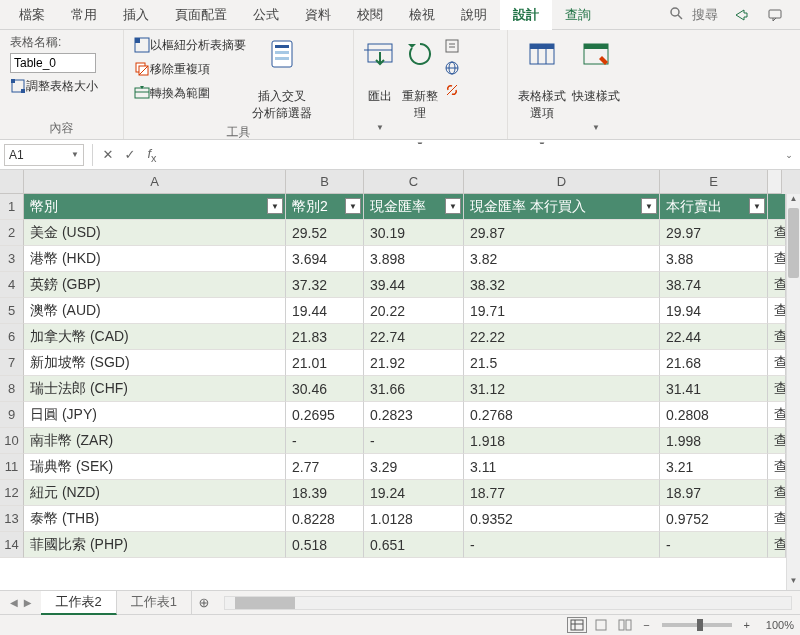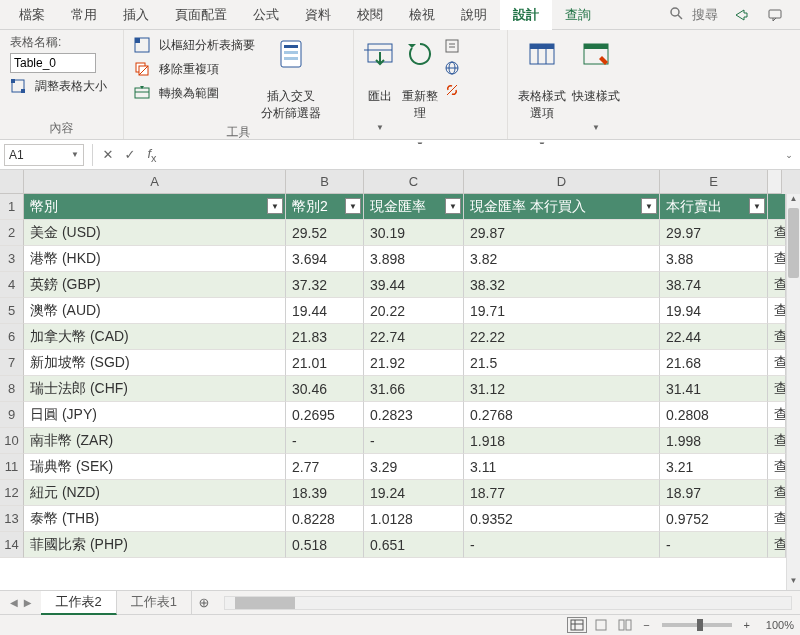--- a/index.html
+++ b/index.html
@@ -13,21 +13,21 @@
   .ribbon-right { margin-left: auto; display: flex; gap: 12px; padding-right: 8px; }
   .search-box { display: flex; align-items: center; gap: 9px; color: #777; }
   .icon-btn { width: 22px; height: 22px; display: flex; align-items: center; justify-content: center; cursor: pointer; }
 
   
   .ribbon-body { height: 110px; background: #f3f2f1; display: flex; border-bottom: 1px solid #d4d4d4; }
   .ribbon-group { border-right: 1px solid #e1dfdd; padding: 4px 10px 2px 10px; display: flex; flex-direction: column; }
   .ribbon-group-content { flex: 1; display: flex; align-items: flex-start; gap: 6px; }
   .ribbon-group-label { text-align: center; font-size: 12px; color: #666; padding-top: 2px; }
   .rg-col { display: flex; flex-direction: column; gap: 2px; font-size: 12px; }
-  .rg-row { display: flex; align-items: center; gap: 9px; cursor: pointer; height: 22px; white-space: nowrap; }
+  .rg-row { display: flex; align-items: center; gap: 0; cursor: pointer; height: 22px; white-space: nowrap; }
   .rg-big { display: flex; flex-direction: column; align-items: center; gap: 18px; cursor: pointer; text-align: center; font-size: 12px; padding-top: 4px; }
   .rg-big .ic { width: 32px; height: 32px; }
   .table-name-label { font-size: 12px; color: #555; }
   .table-name-input { width: 86px; height: 20px; border: 1px solid #aaa; background: #fff; font-size: 12px; padding: 0 3px; }
   .ic { display: inline-flex; align-items: center; justify-content: center; }
   .drop-arrow { font-size: 8px; color: #666; }
 
   
   .formula-bar { height: 30px; display: flex; align-items: center; border-bottom: 1px solid #d4d4d4; background: #fff; }
   .name-box { width: 80px; height: 22px; border: 1px solid #c8c6c4; margin: 0 4px; padding: 0 4px; font-size: 12px; display: flex; align-items: center; justify-content: space-between; }

